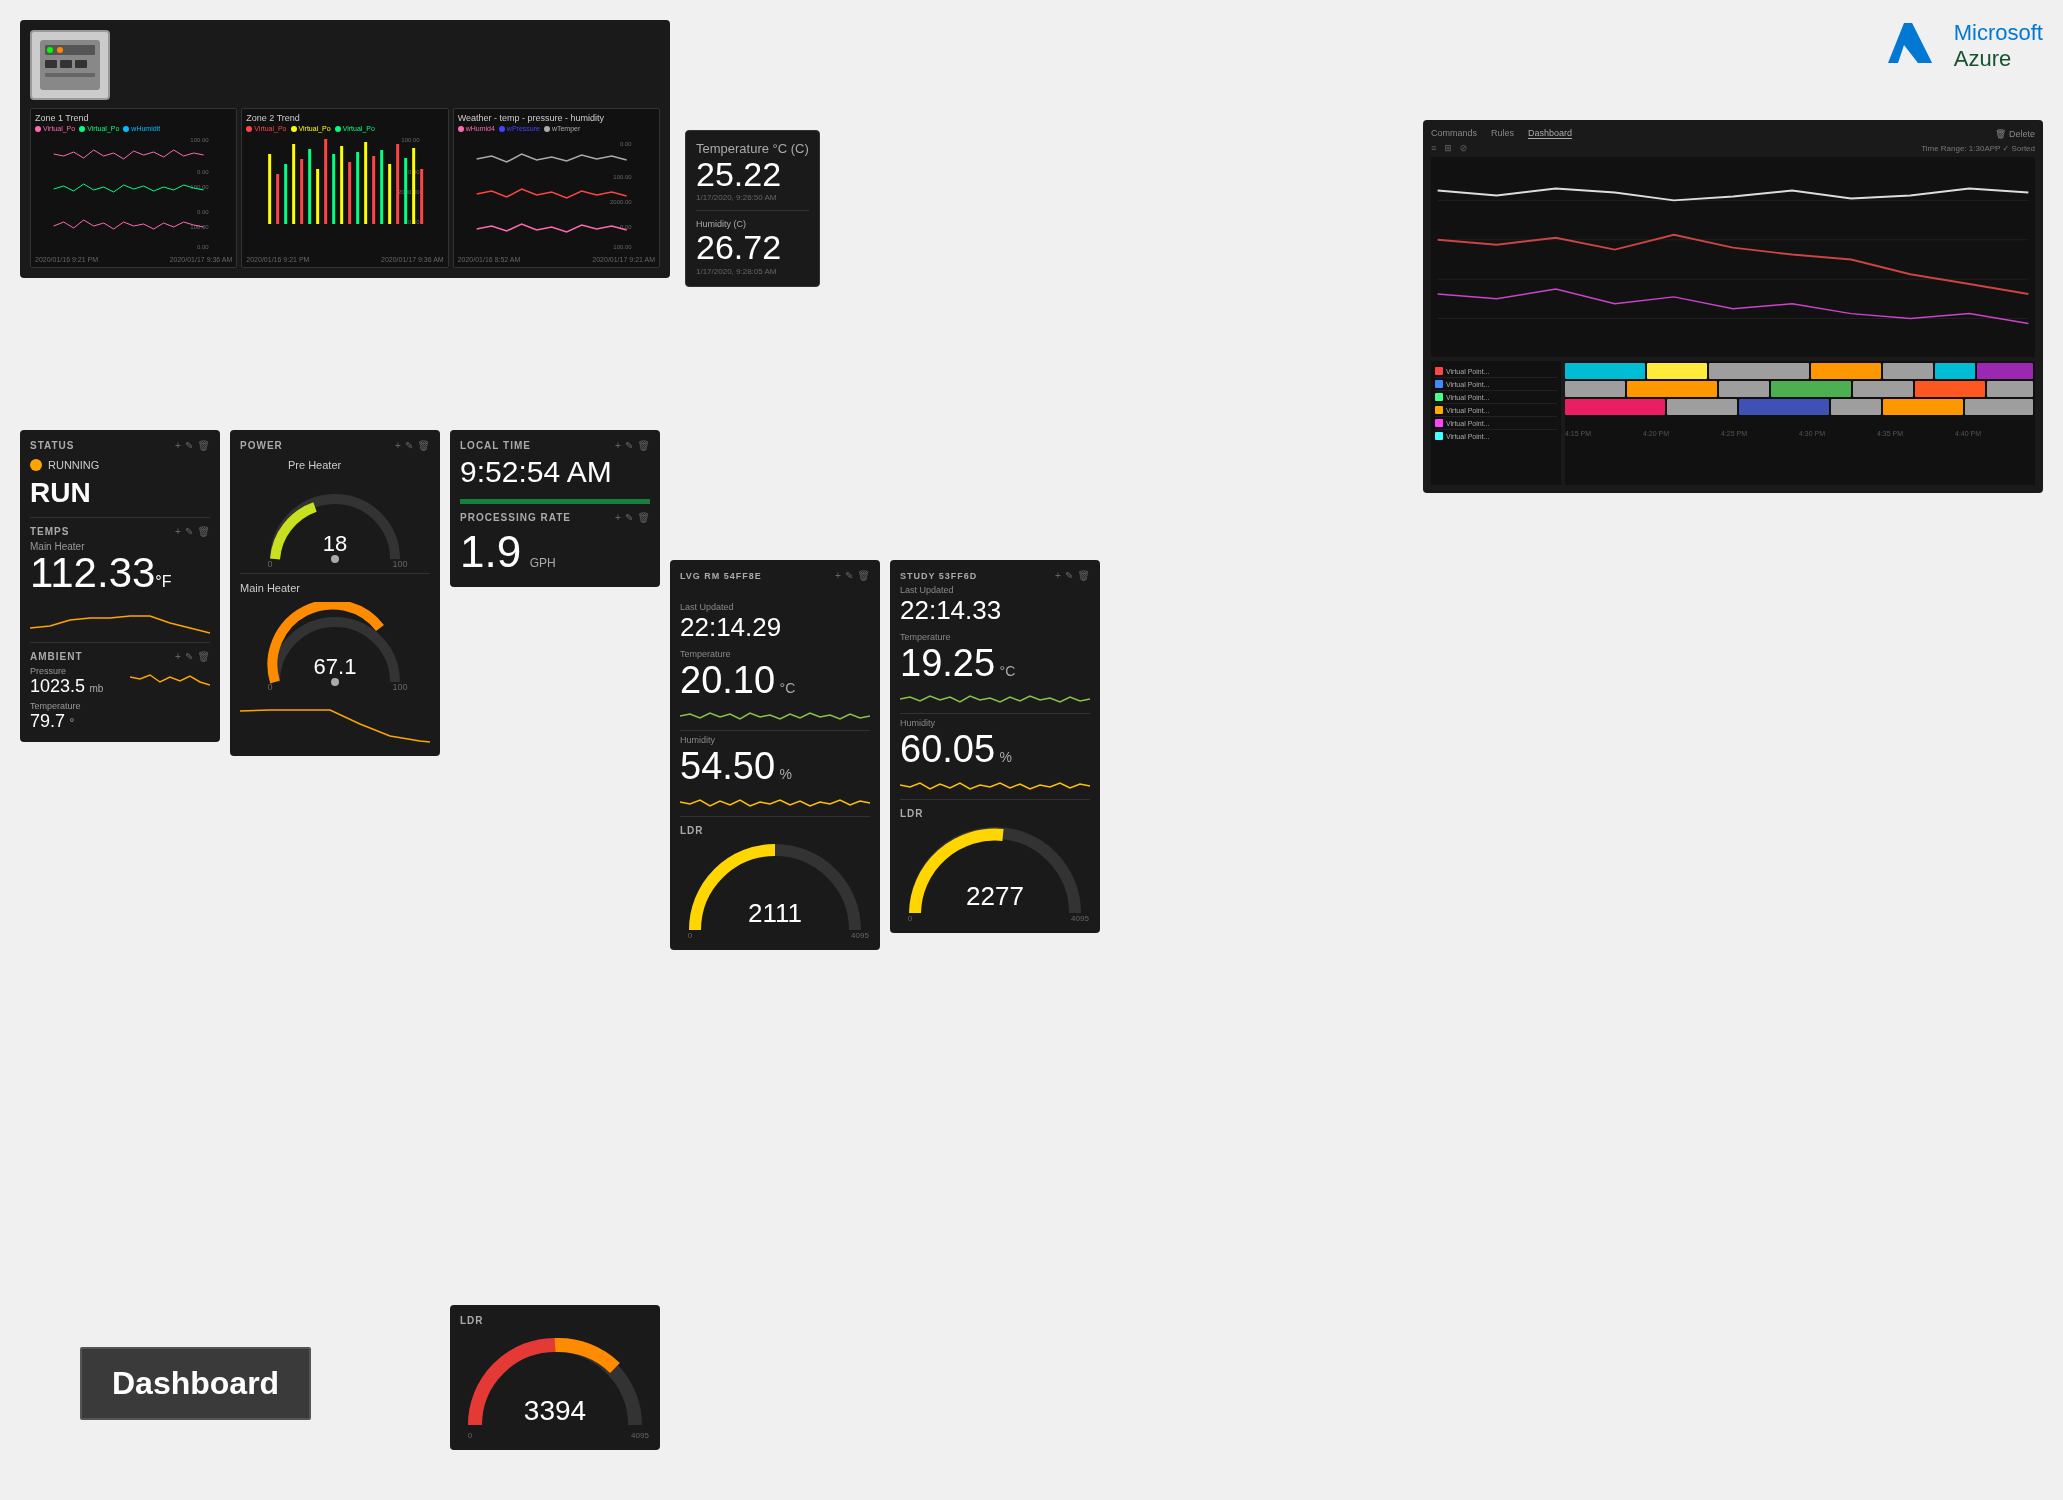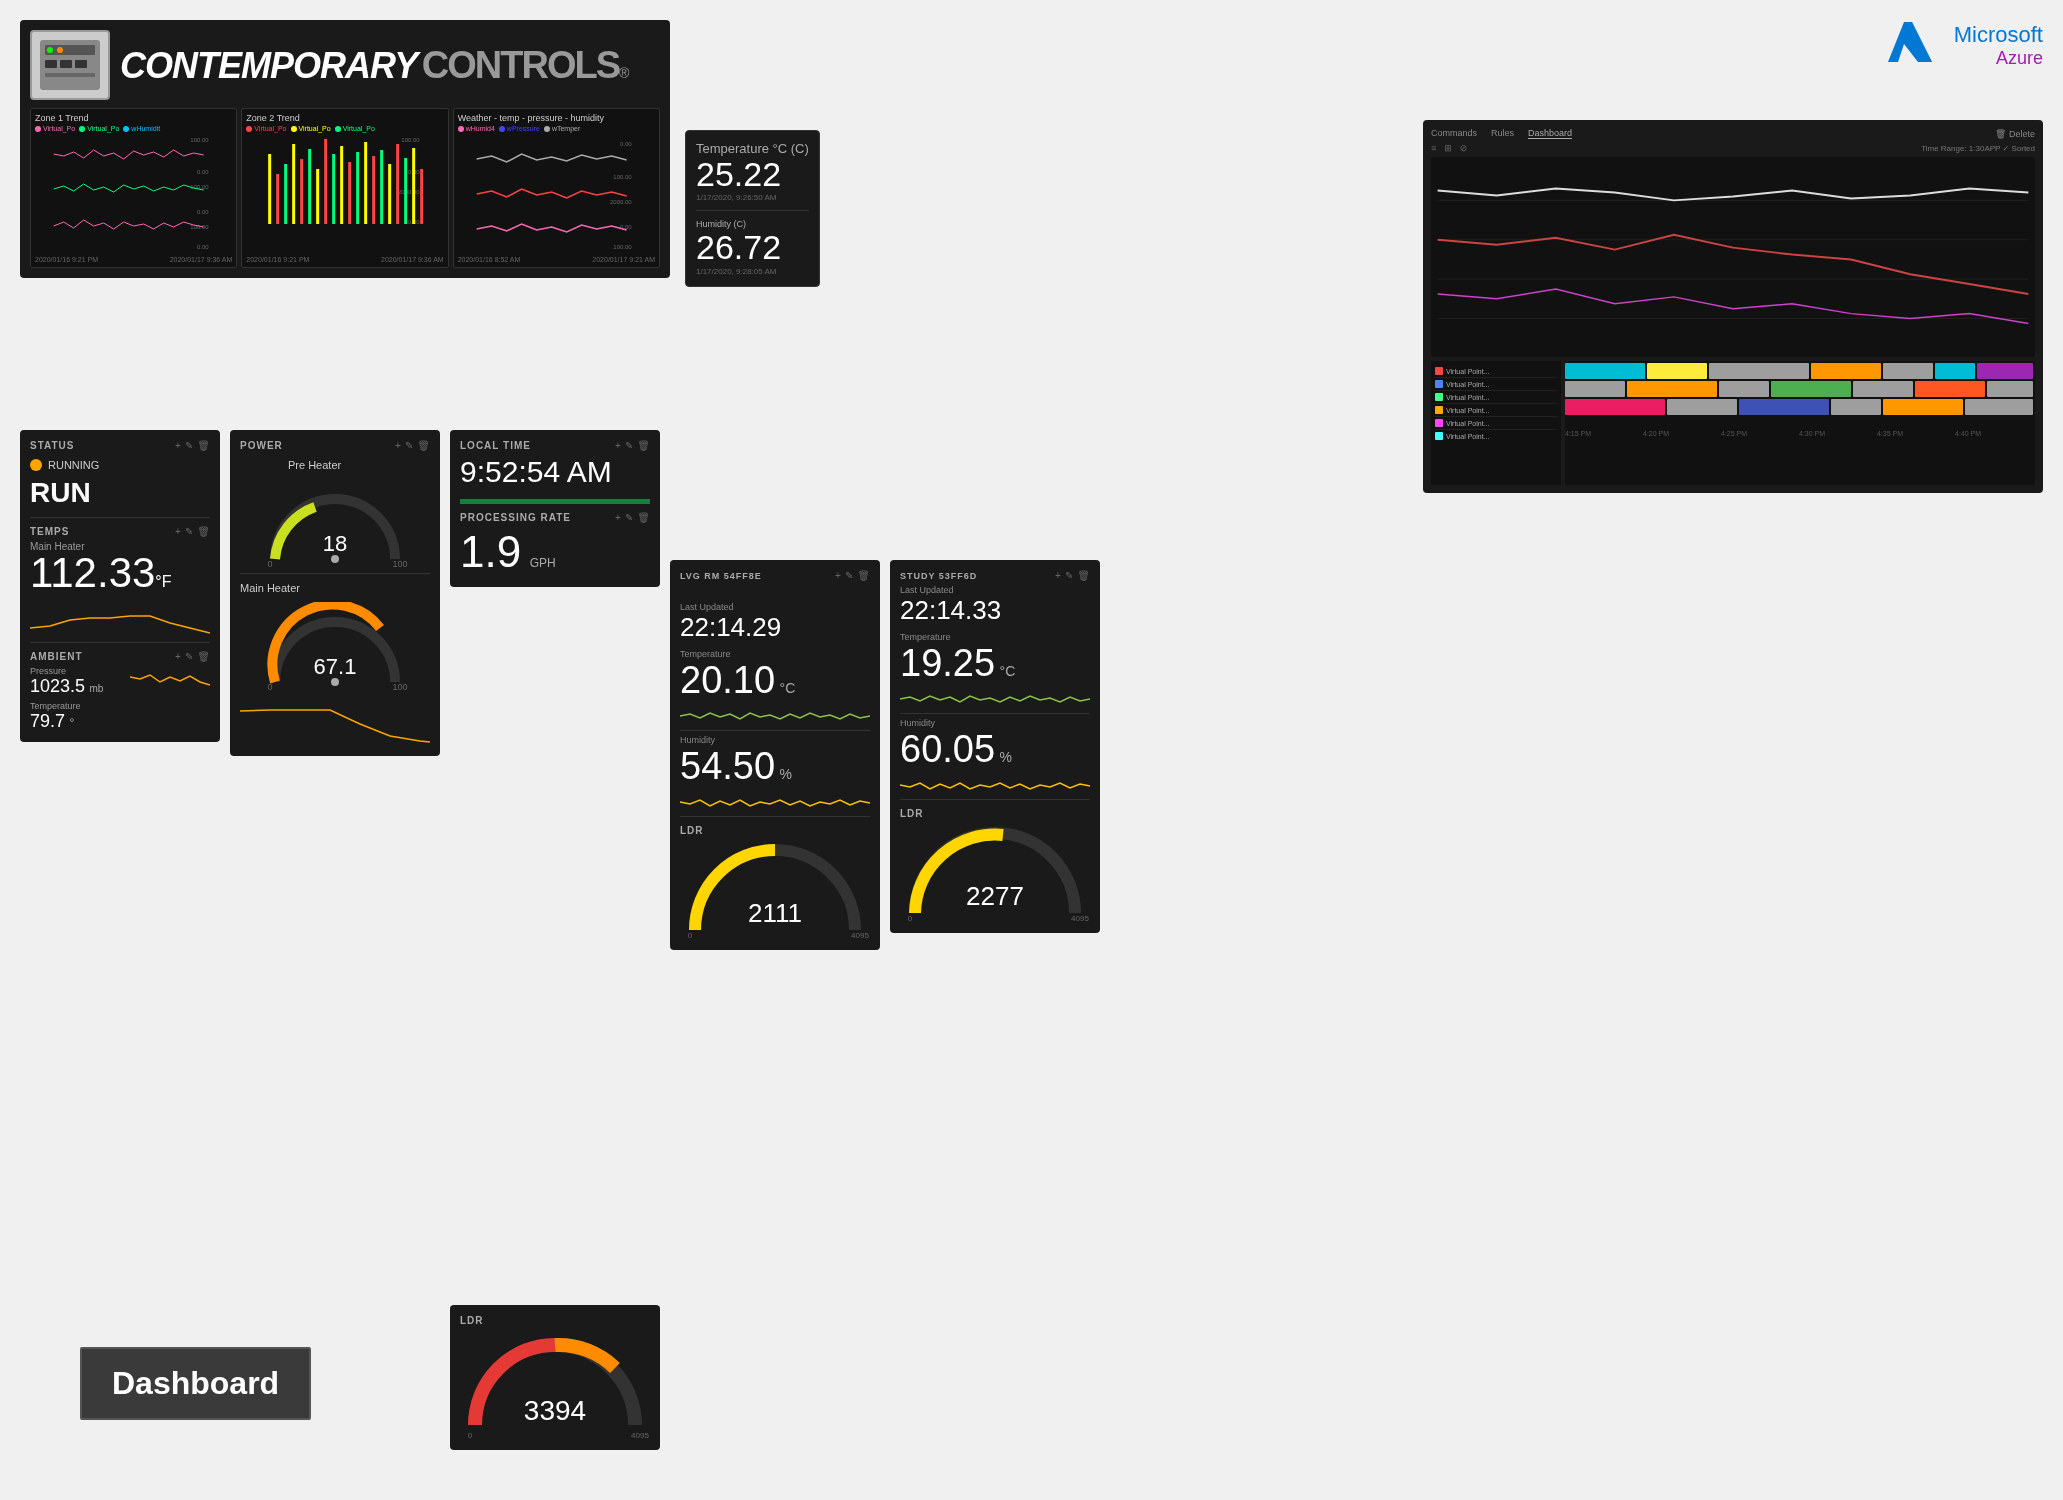--- a/index.html
+++ b/index.html
@@ -110,24 +110,20 @@
       <svg width="70" height="60" viewBox="0 0 70 60">
         <rect x="5" y="5" width="60" height="50" fill="#888" rx="3"></rect>
         <rect x="10" y="10" width="50" height="10" fill="#555" rx="1"></rect>
         <rect x="10" y="25" width="12" height="8" fill="#333" rx="1"></rect>
         <rect x="25" y="25" width="12" height="8" fill="#333" rx="1"></rect>
         <rect x="40" y="25" width="12" height="8" fill="#333" rx="1"></rect>
         <rect x="10" y="38" width="50" height="4" fill="#666" rx="1"></rect>
         <circle cx="15" cy="15" r="3" fill="#0f0"></circle>
         <circle cx="25" cy="15" r="3" fill="#f80"></circle>
       </svg>
-    </div>
-    <div>
-      <span style="font-size:36px;font-weight:900;font-style:italic;color:white;letter-spacing:-1px;">CONTEMPORARY</span>
-      <span style="font-size:38px;font-weight:900;color:#999;letter-spacing:-2px;"> CONTROLS</span><span style="font-size:14px;color:#999;">®</span>
     </div>
   </div>
 
   <div class="cc-charts-row">
 
     <div class="cc-chart-box">
       <div class="cc-chart-title">Zone 1 Trend</div>
       <div class="cc-chart-legend">
         <div class="cc-legend-item">
             <div class="cc-legend-dot" style="background:#ff69b4"></div>
@@ -268,21 +264,21 @@
   </div>
 </div>
 
 <div class="azure-logo">
   <svg class="azure-icon" viewBox="0 0 60 50" xmlns="http://www.w3.org/2000/svg">
     <polygon points="22,2 6,42 16,42 22,24 36,42 50,42 30,2" fill="#0078d4"></polygon>
     <polygon points="22,2 36,42 50,42 30,2" fill="#0078d4" opacity="0.6"></polygon>
   </svg>
   <div>
     <div style="font-size:22px;color:#0078d4;font-weight:400;">Microsoft</div>
-    <div style="font-size:18px;color:#a21caf;font-weight:400;text-align:right;">Azure</div>
+    <div style="font-size:22px;color:#14532d;font-weight:400;">Azure</div>
   </div>
 </div>
 
 <div style="position:absolute;top:120px;right:20px;width:620px;background:#1a1a1a;border-radius:4px;padding:8px;">
 
   <div style="display:flex;justify-content:space-between;align-items:center;margin-bottom:4px;">
     <div style="display:flex;gap:14px;">
       <span style="font-size:9px;color:#888;">Commands</span>
       <span style="font-size:9px;color:#888;">Rules</span>
       <span style="font-size:9px;color:#aaa;border-bottom:1px solid #aaa;">Dashboard</span>

